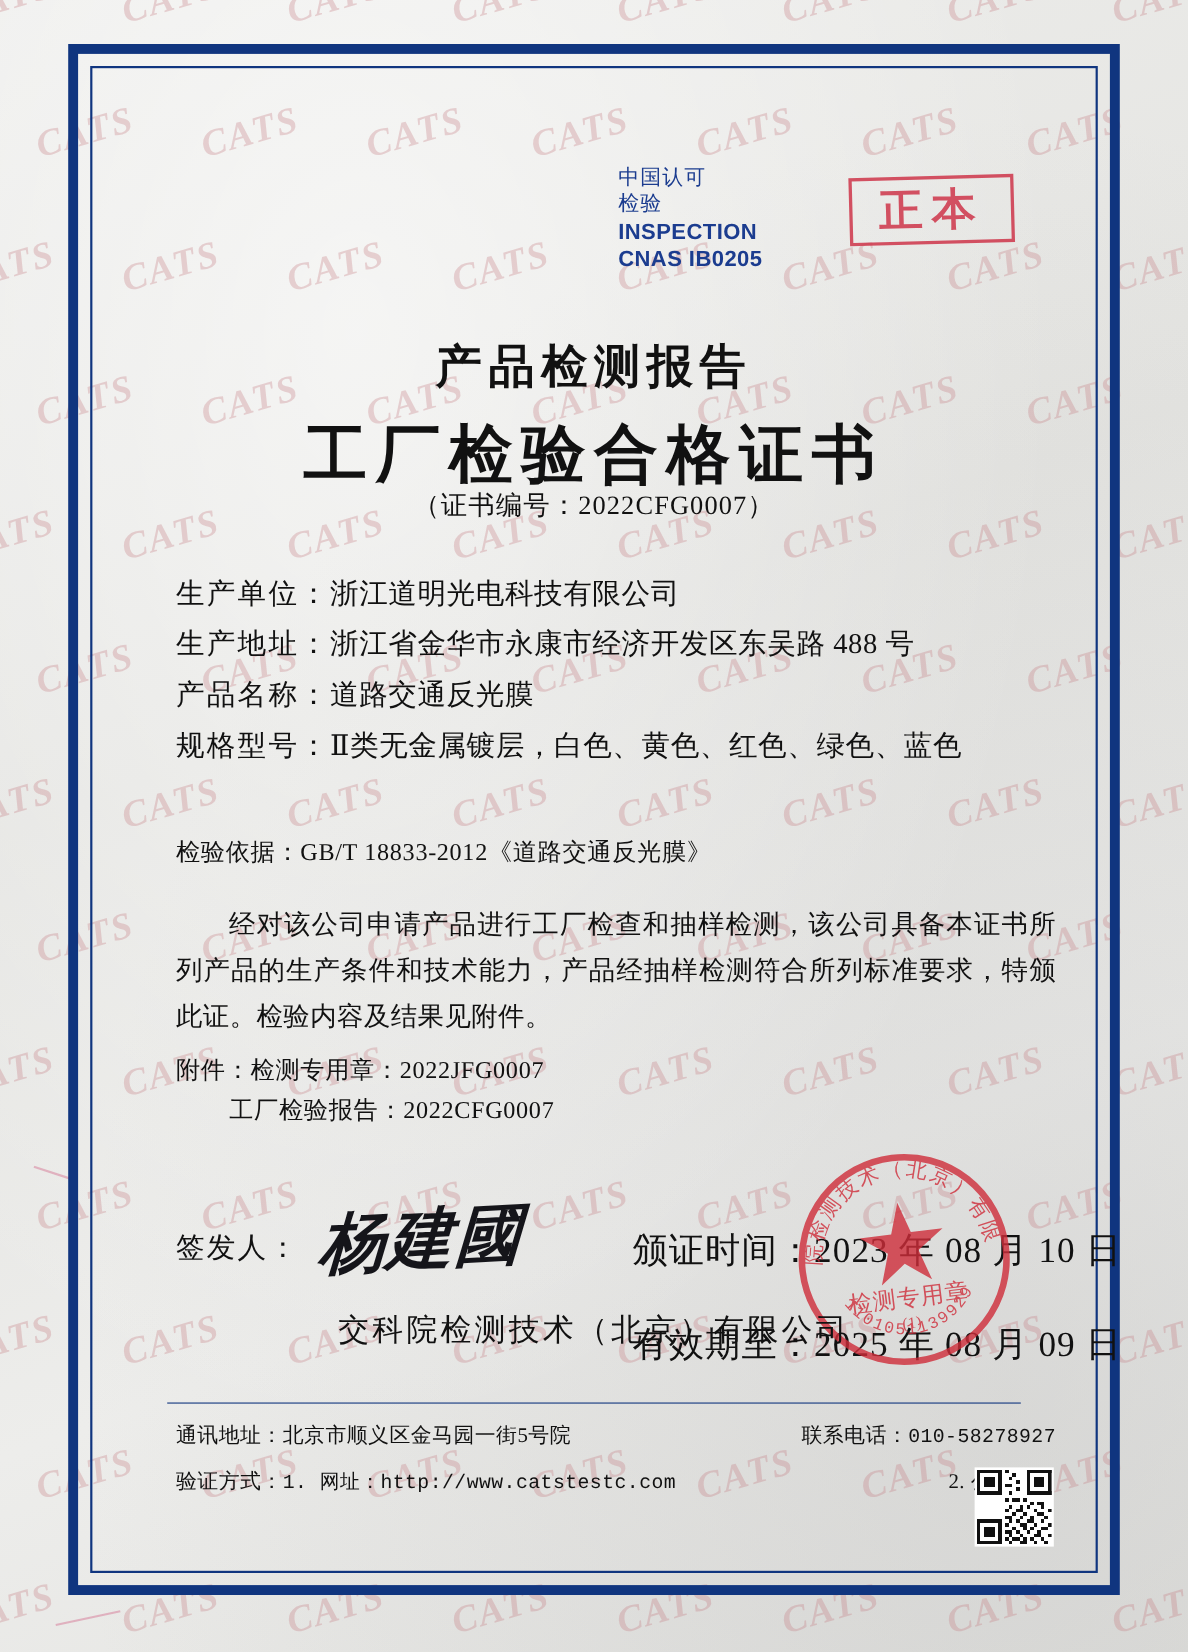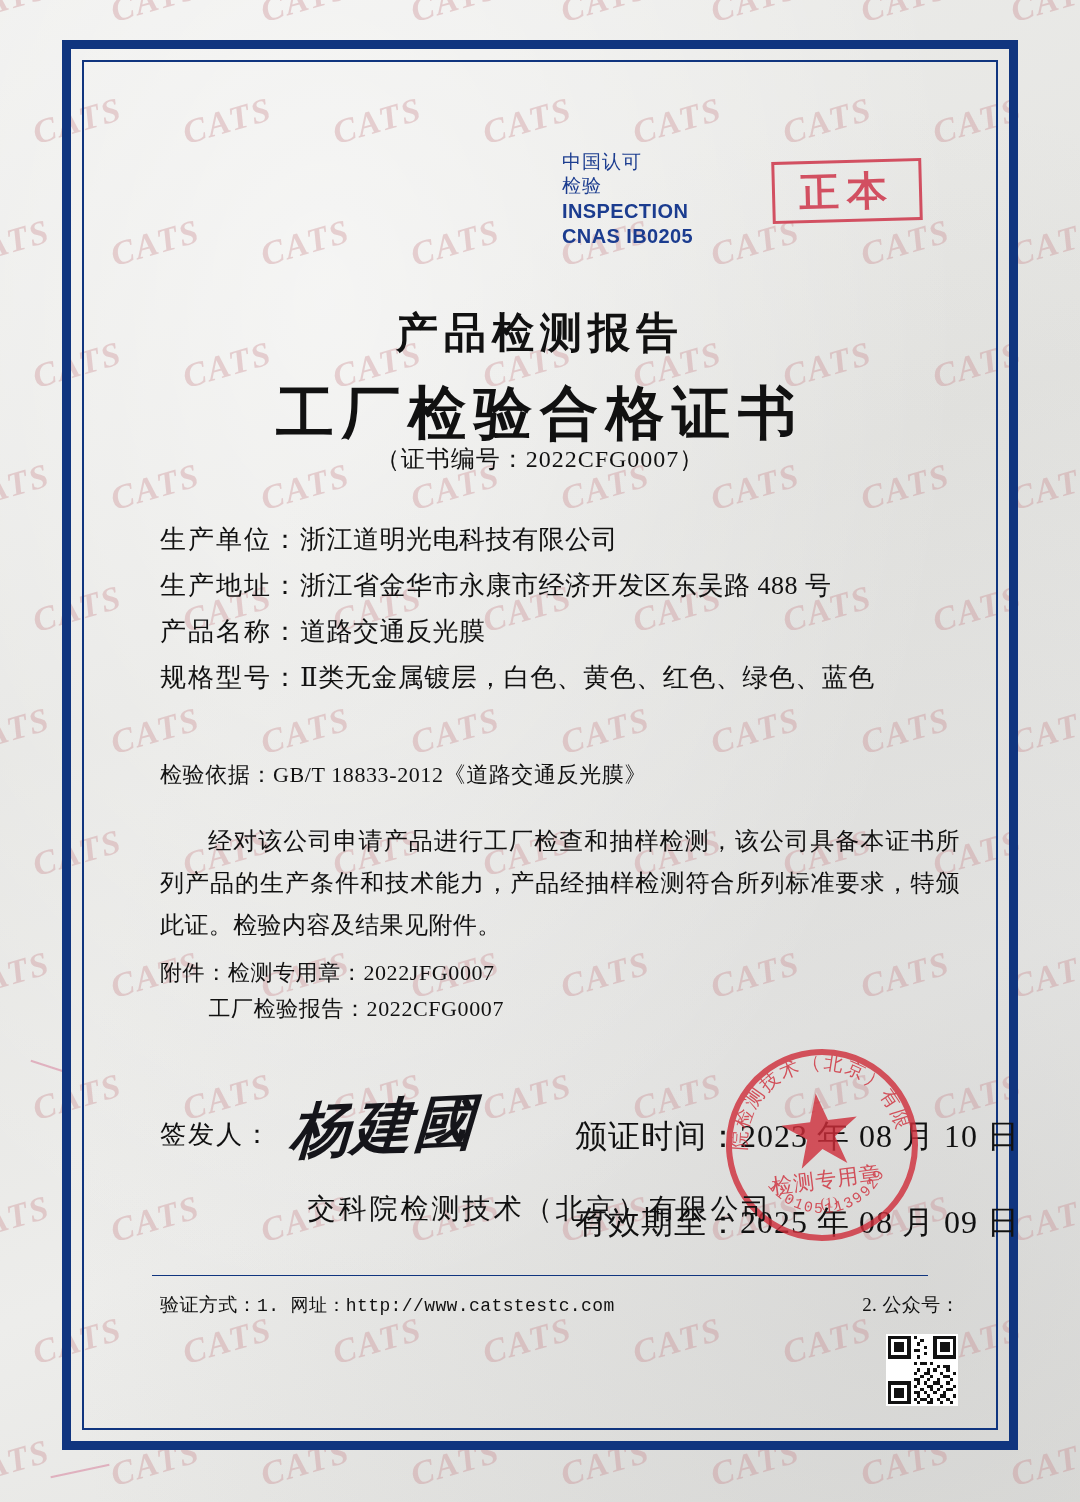--- a/index.html
+++ b/index.html
@@ -499,20 +499,28 @@
       </svg>
     </div>
 
     <div id="company-line">交科院检测技术（北京）有限公司</div>
 
     <div id="bottom-rule"></div>
 
     <div id="footer">
       <div class="footer-row">
         <div class="footer-left">
+          <span>通讯地址：</span><span>北京市顺义区金马园一街5号院</span>
+        </div>
+        <div class="footer-right">
+          <span>联系电话：</span><span class="mono">010-58278927</span>
+        </div>
+      </div>
+      <div class="footer-row">
+        <div class="footer-left">
           <span>验证方式：</span><span class="mono">1.  网址：http://www.catstestc.com</span>
         </div>
         <div class="footer-right">2.  公众号：</div>
       </div>
       <div id="qr">
         <svg width="68" height="68" viewBox="0 0 21 21" shape-rendering="crispEdges" xmlns="http://www.w3.org/2000/svg">
           <rect width="21" height="21" fill="#ffffff"></rect>
           <g fill="#111">
             <rect x="0" y="0" width="7" height="1"></rect>
               <rect x="0" y="6" width="7" height="1"></rect>

